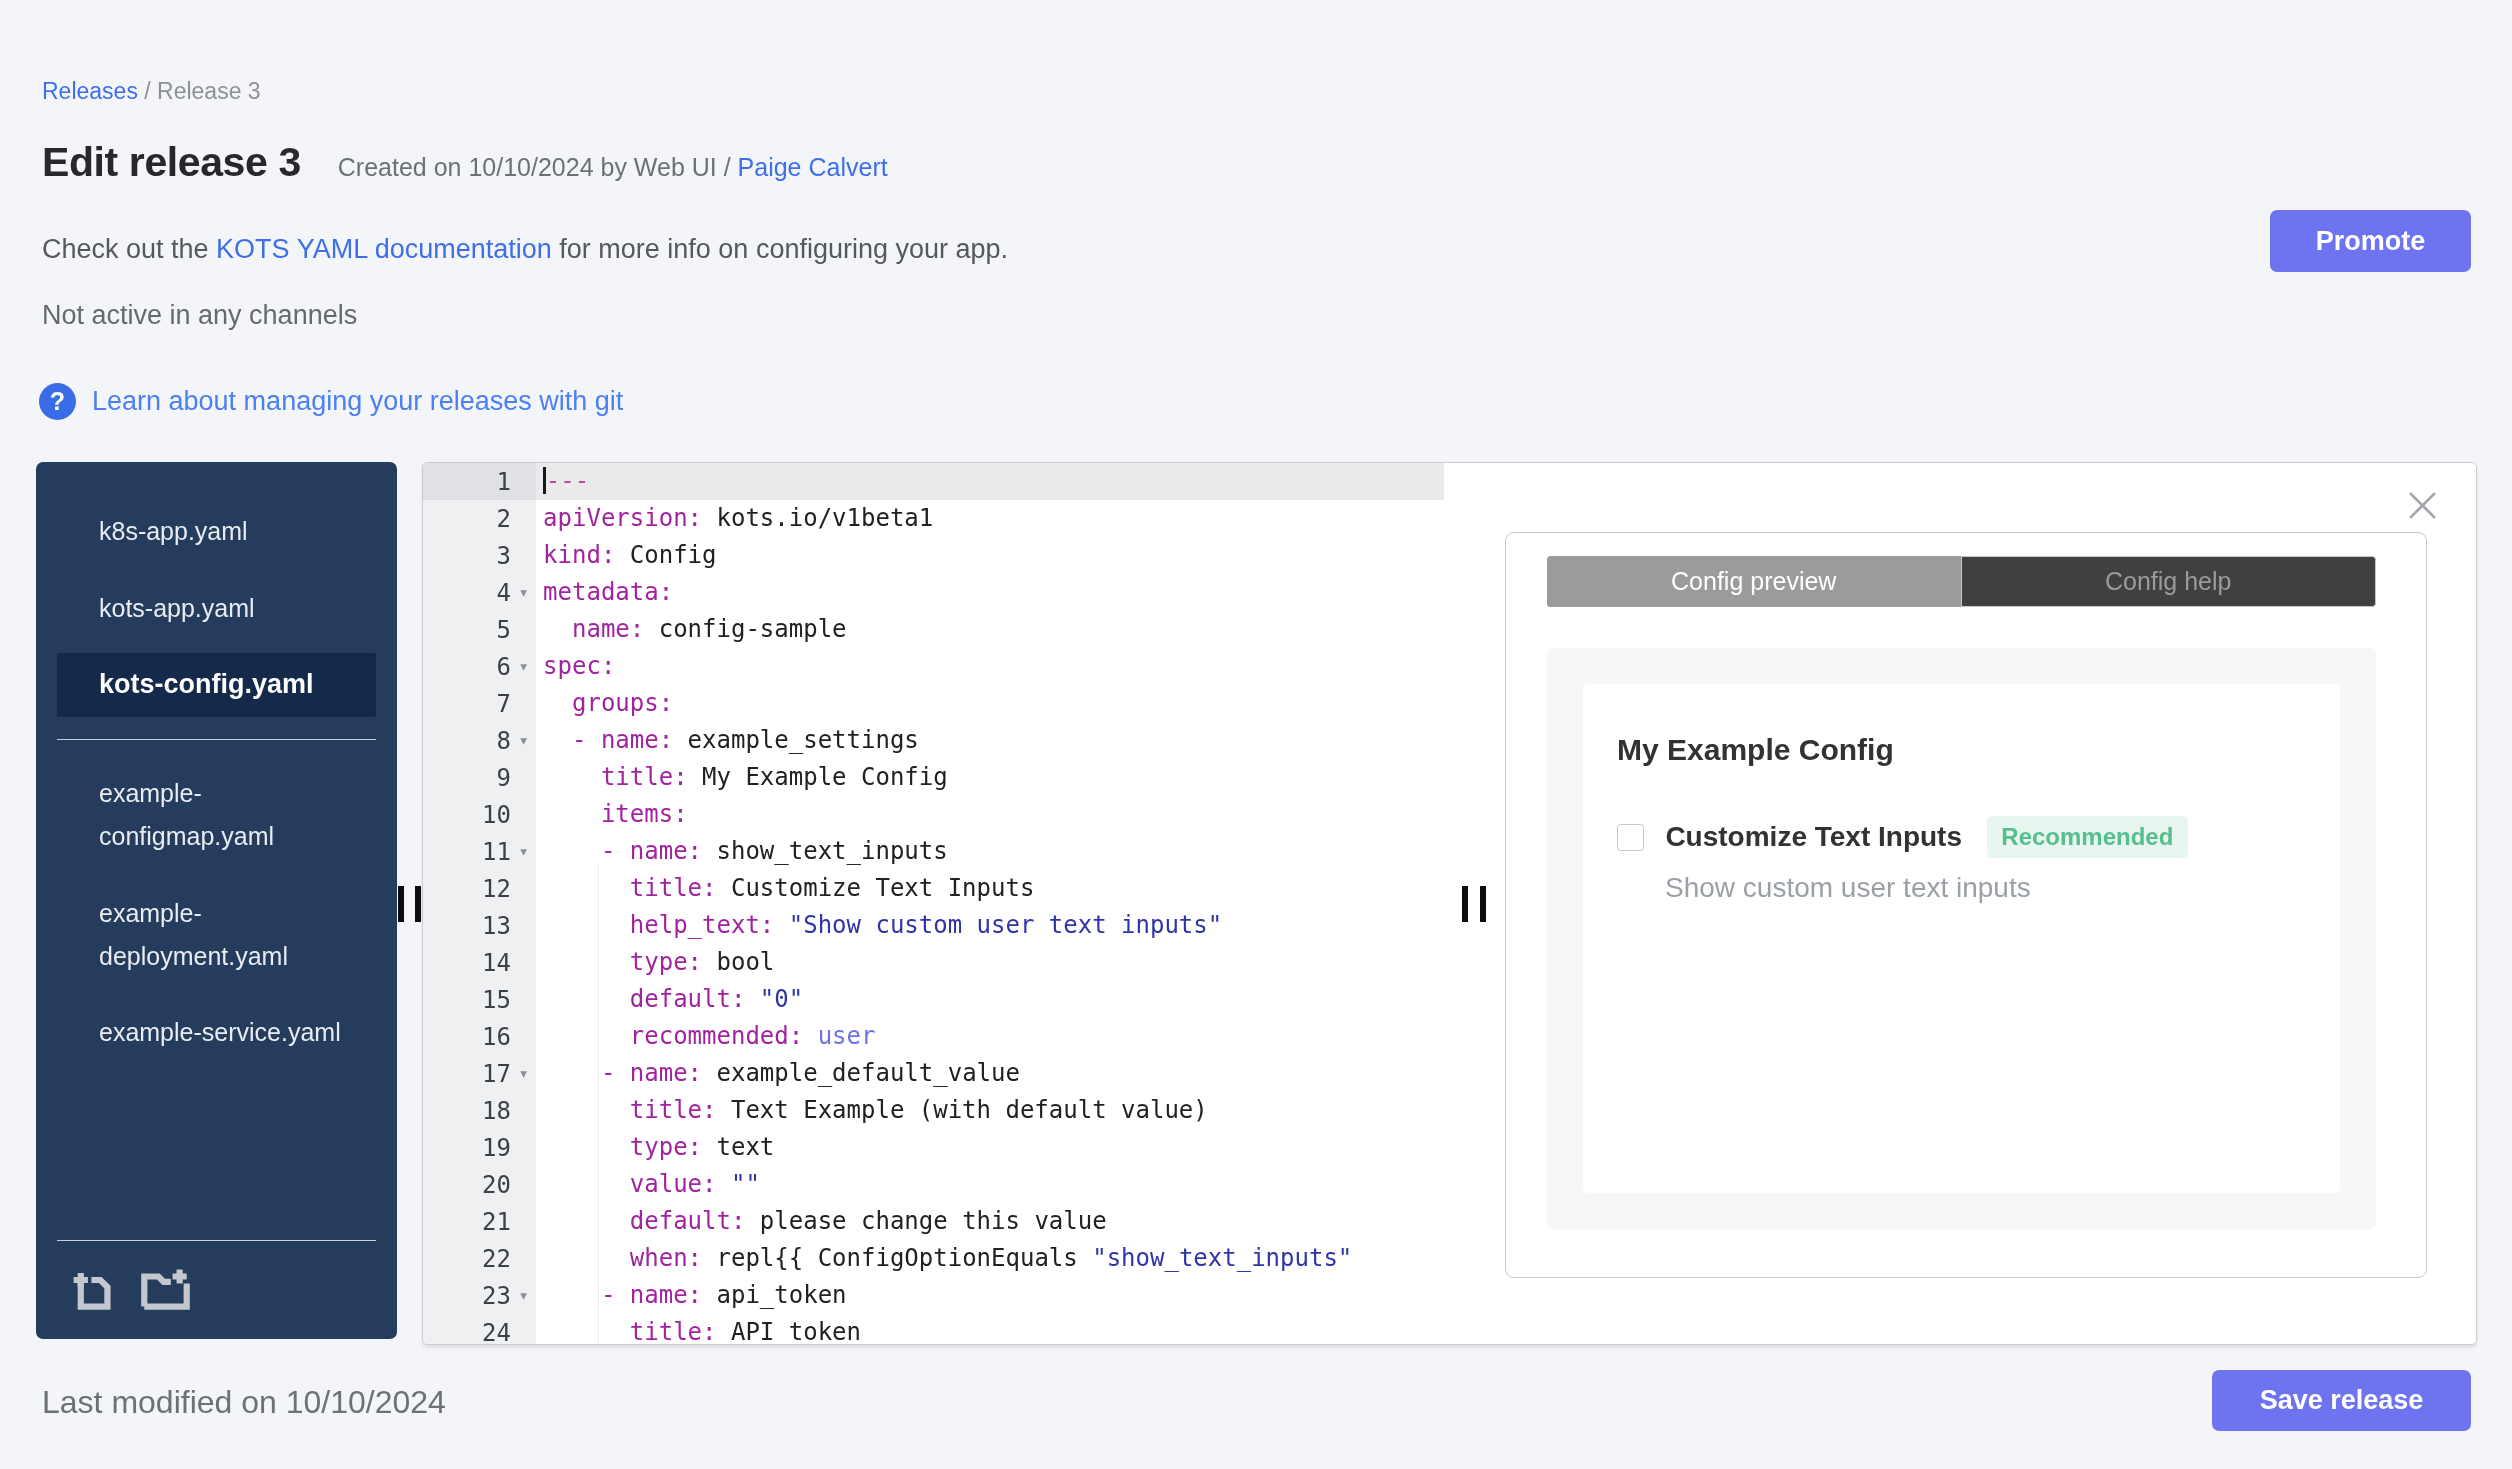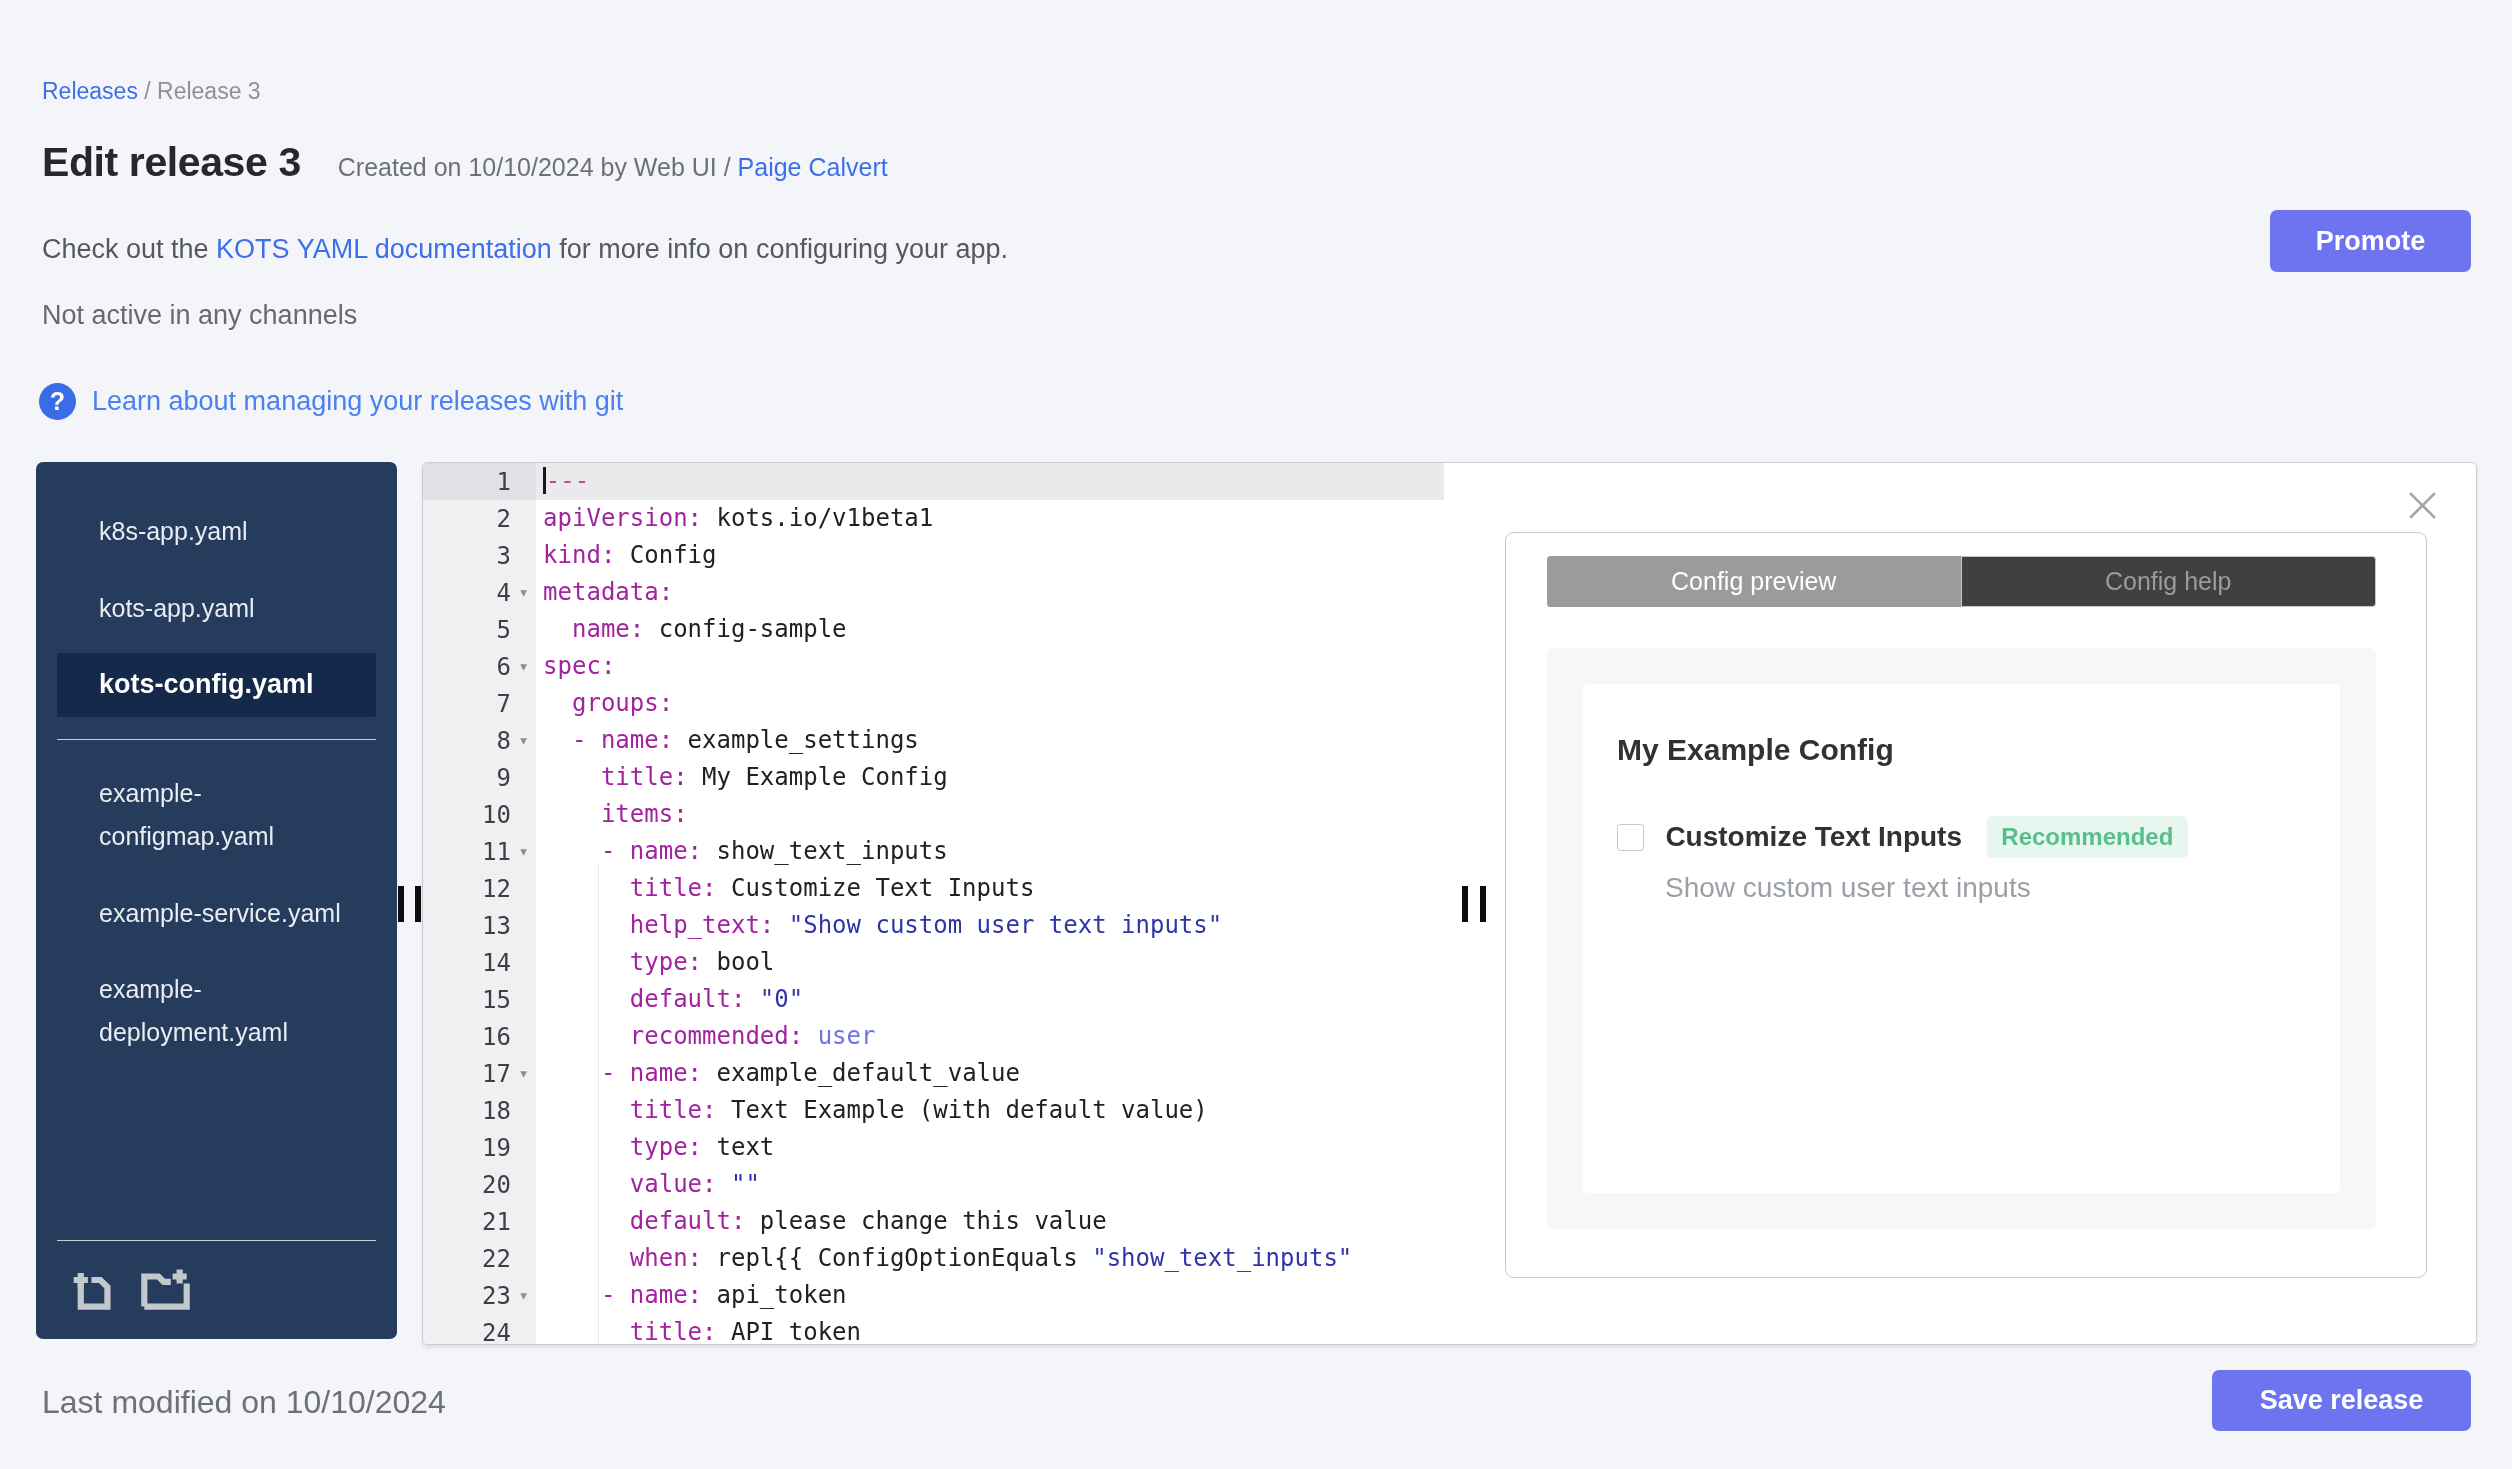--- a/index.html
+++ b/index.html
@@ -133,24 +133,24 @@
           <div class="file-label">kots-app.yaml</div>
         </div>
         <div class="file-item selected">
           <div class="file-label">kots-config.yaml</div>
         </div>
       <hr class="side-divider">
       <div class="file-item">
           <div class="file-label">example-configmap.yaml</div>
         </div>
         <div class="file-item">
+          <div class="file-label">example-deployment.yaml</div>
+        </div>
+        <div class="file-item">
           <div class="file-label">example-service.yaml</div>
-        </div>
-        <div class="file-item">
-          <div class="file-label">example-deployment.yaml</div>
         </div>
       <div class="side-spacer"></div>
       <div class="side-bottom">
         <svg width="50" height="48" viewBox="0 0 56 54" fill="none">
           <path d="M12 18 v30 h30 v-22 l-8 -8 h-10" stroke="#c3c8cf" stroke-width="7" fill="none"></path>
           <path d="M12 10 v16 M4 18 h16" stroke="#c3c8cf" stroke-width="7"></path>
         </svg>
         <svg width="53" height="48" viewBox="0 0 60 54" fill="none">
           <path d="M6 48 v-34 h16 l6 6 h8" stroke="#c3c8cf" stroke-width="7" fill="none"></path>
           <path d="M6 48 h48 v-26" stroke="#c3c8cf" stroke-width="7" fill="none"></path>

